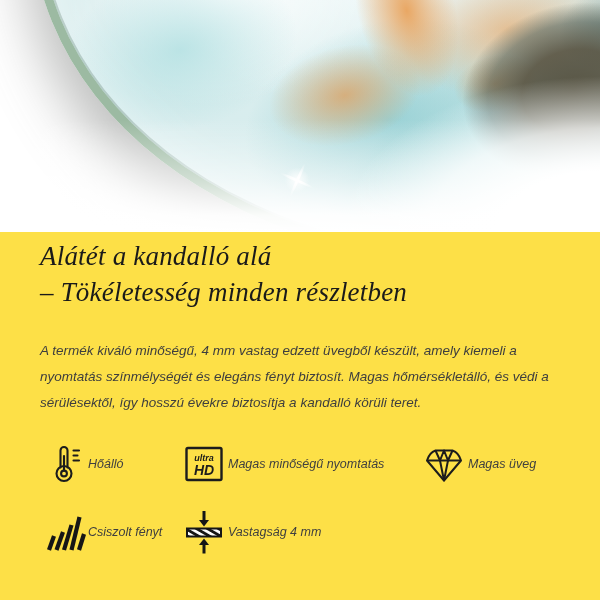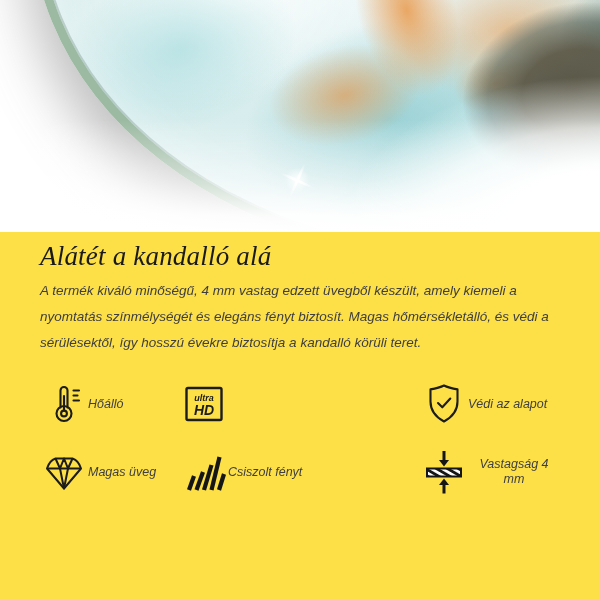--- a/index.html
+++ b/index.html
@@ -46,21 +46,21 @@
     transform:rotate(24deg);}
   .sparkle::after{content:"";position:absolute;left:14.5px;top:-2px;width:3px;height:36px;border-radius:50%;
     background:linear-gradient(180deg, rgba(255,255,255,0) 0%, #fff 42%, #fff 58%, rgba(255,255,255,0) 100%);
     transform:rotate(24deg);}
   
   .title{
     margin:6px 40px 0;font-family:"Liberation Serif","DejaVu Serif",serif;
     font-size:27px;line-height:36px;font-weight:400;color:#1a1a1a;letter-spacing:0.2px;
   }
   .title span{display:block;}
-  .desc{margin:4px 40px 0;width:520px;font-size:13.5px;line-height:26px;color:#3e3e3e;}
+  .desc{margin:28px 40px 0;width:520px;font-size:13.5px;line-height:26px;color:#3e3e3e;}
   
   .features{
     display:grid;grid-template-columns:140px 240px 140px;justify-content:space-between;
     row-gap:18px;margin:23px 40px 0;width:520px;
   }
   .feature{display:flex;flex-direction:row;align-items:center;text-align:center;}
   .icon-wrap{height:50px;display:flex;align-items:center;justify-content:center;}
   .feature .label{margin-top:0;font-size:12.5px;line-height:15px;color:#3f3f3f;}
   .feature svg{display:block;}
 </style>
@@ -71,20 +71,21 @@
 
   <div class="hero">
     <div class="plate"></div>
     <div class="fade-bottom"></div>
     <div class="fade-corner"></div>
     <div class="sparkle"></div>
   </div>
 
   <h1 class="title">
     <span>Alátét a kandalló alá</span>
+    <span>– Tökéletesség minden részletben</span>
   </h1>
 
   <p class="desc">A termék kiváló minőségű, 4 mm vastag edzett üvegből készült, amely kiemeli a nyomtatás színmélységét és elegáns fényt biztosít. Magas hőmérsékletálló, és védi a sérülésektől, így hosszú évekre biztosítja a kandalló körüli teret.</p>
 
   <div class="features">
 
     <div class="feature">
       <div class="icon-wrap">
         <svg width="48" height="48" viewBox="0 0 48 48" fill="none" stroke="#1c1c1c" stroke-width="2.1" stroke-linecap="round">
           <path d="M20.5,27.5 V10.5 a3.5,3.5 0 0 1 7,0 V27.5"></path>
@@ -98,31 +99,23 @@
     </div>
 
     <div class="feature">
       <div class="icon-wrap">
         <svg width="48" height="48" viewBox="0 0 48 48" fill="none">
           <rect x="6.5" y="8" width="35" height="32" rx="1.5" stroke="#1c1c1c" stroke-width="2.4"></rect>
           <text x="24" y="21" text-anchor="middle" font-family="Liberation Sans, sans-serif" font-size="9" font-weight="700" fill="#1c1c1c" stroke="none">ultra</text>
           <text x="24" y="35" text-anchor="middle" font-family="Liberation Sans, sans-serif" font-size="14" font-weight="700" fill="#1c1c1c" stroke="none">HD</text>
         </svg>
       </div>
+      <div class="label">Magas minőségű nyomtatás</div>
     </div>
 
-    <div class="feature">
-      <div class="icon-wrap">
-        <svg width="48" height="48" viewBox="0 0 48 48" fill="none" stroke="#1c1c1c" stroke-width="2.1" stroke-linecap="round" stroke-linejoin="round">
-          <path d="M24,5.5 C28,7.5 33,8.6 37.5,9.4 V21.5 C37.5,30.5 32,37.2 24,41.5 C16,37.2 10.5,30.5 10.5,21.5 V9.4 C15,8.6 20,7.5 24,5.5 Z"></path>
-          <path d="M18,23 l4.3,4.3 8,-8.8"></path>
-        </svg>
-      </div>
-      <div class="label">Védi az alapot</div>
-    </div>
 
     <div class="feature">
       <div class="icon-wrap">
         <svg width="48" height="48" viewBox="0 0 48 48" fill="none" stroke="#1c1c1c" stroke-width="2" stroke-linejoin="round">
           <path d="M7,20.5 Q9.5,12.5 15.5,10.5 L32.5,10.5 Q38.5,12.5 41,20.5 L24,40.5 Z"></path>
           <path d="M7,20.5 H41"></path>
           <path d="M15.5,10.5 L20,20.5 L24,10.5 L28,20.5 L32.5,10.5"></path>
           <path d="M20,20.5 L24,40.5 L28,20.5"></path>
         </svg>
       </div>

